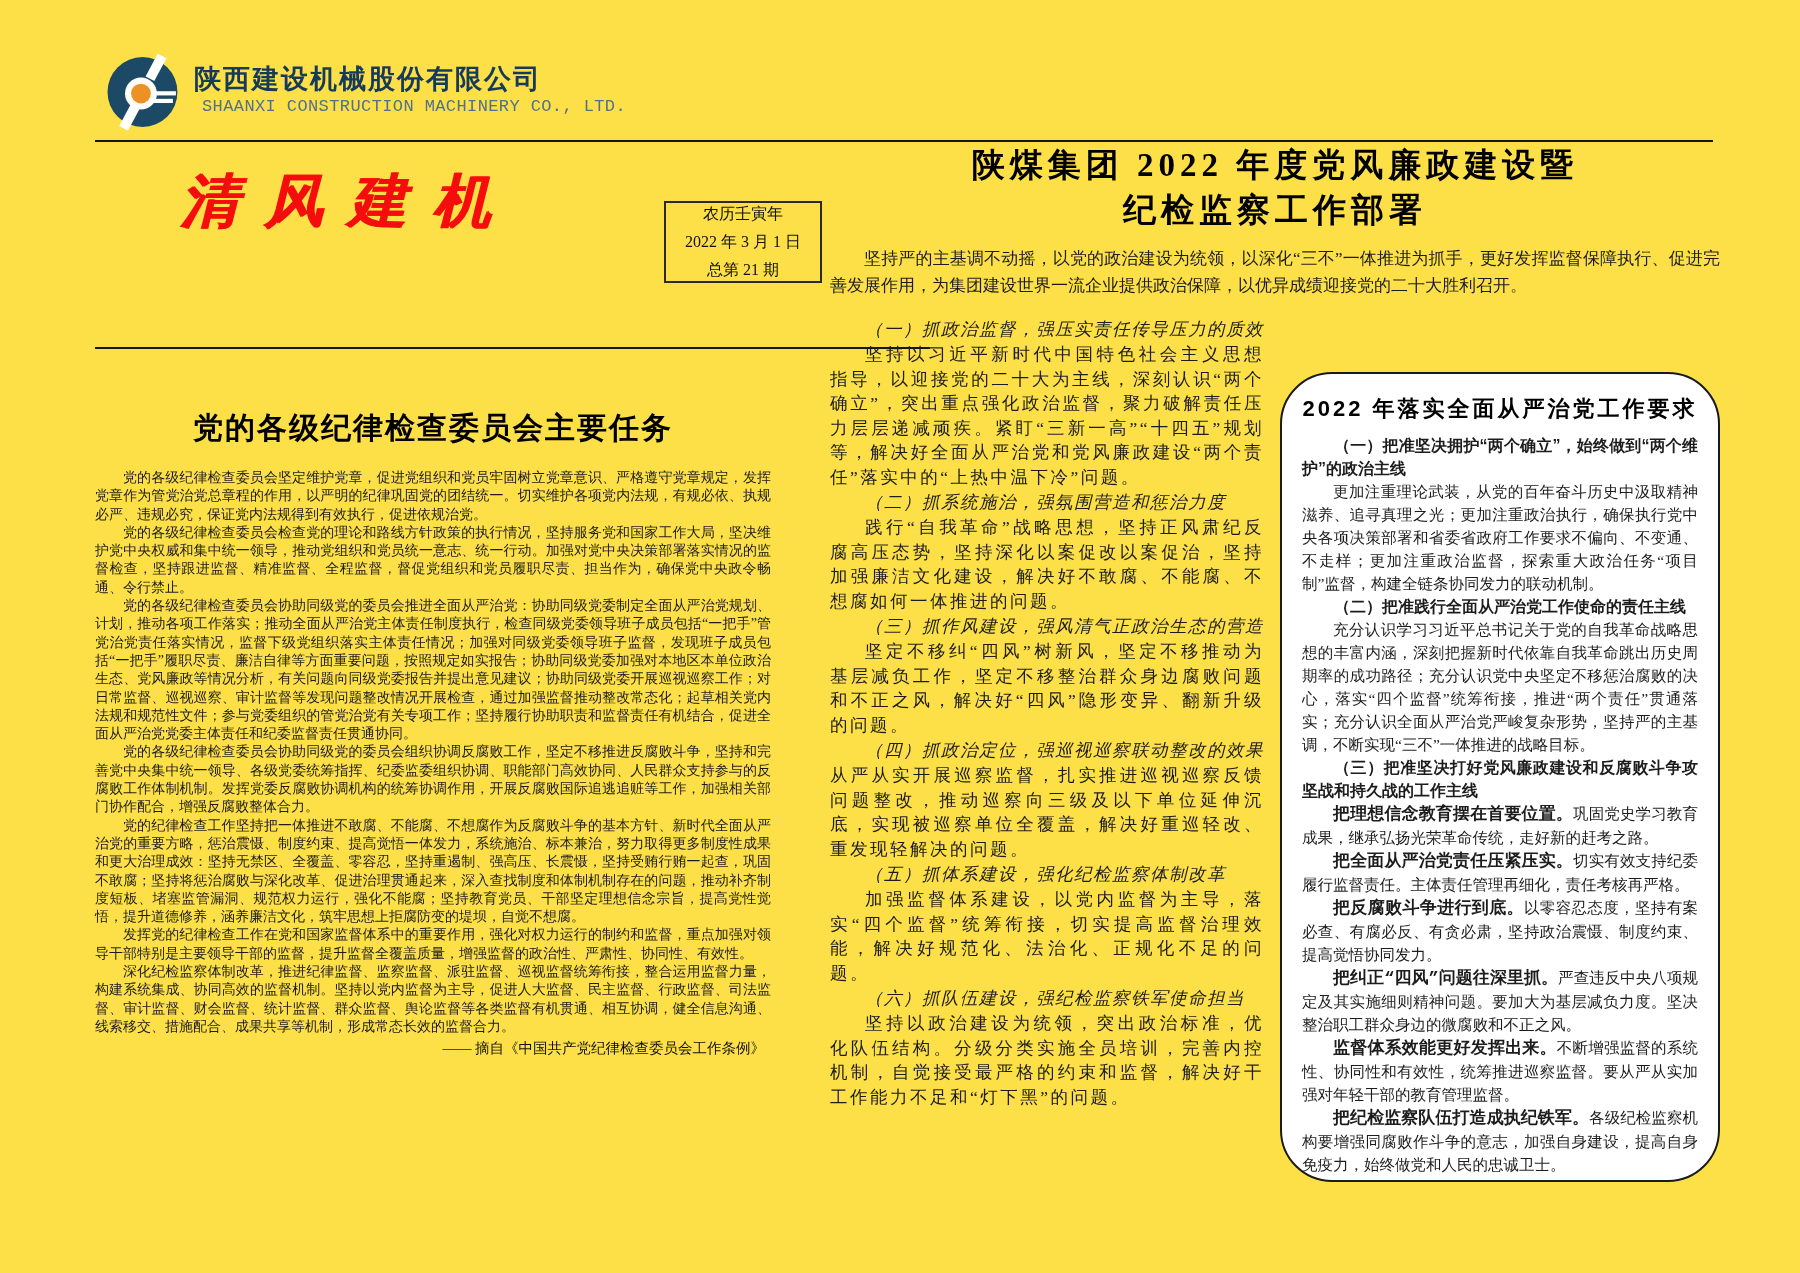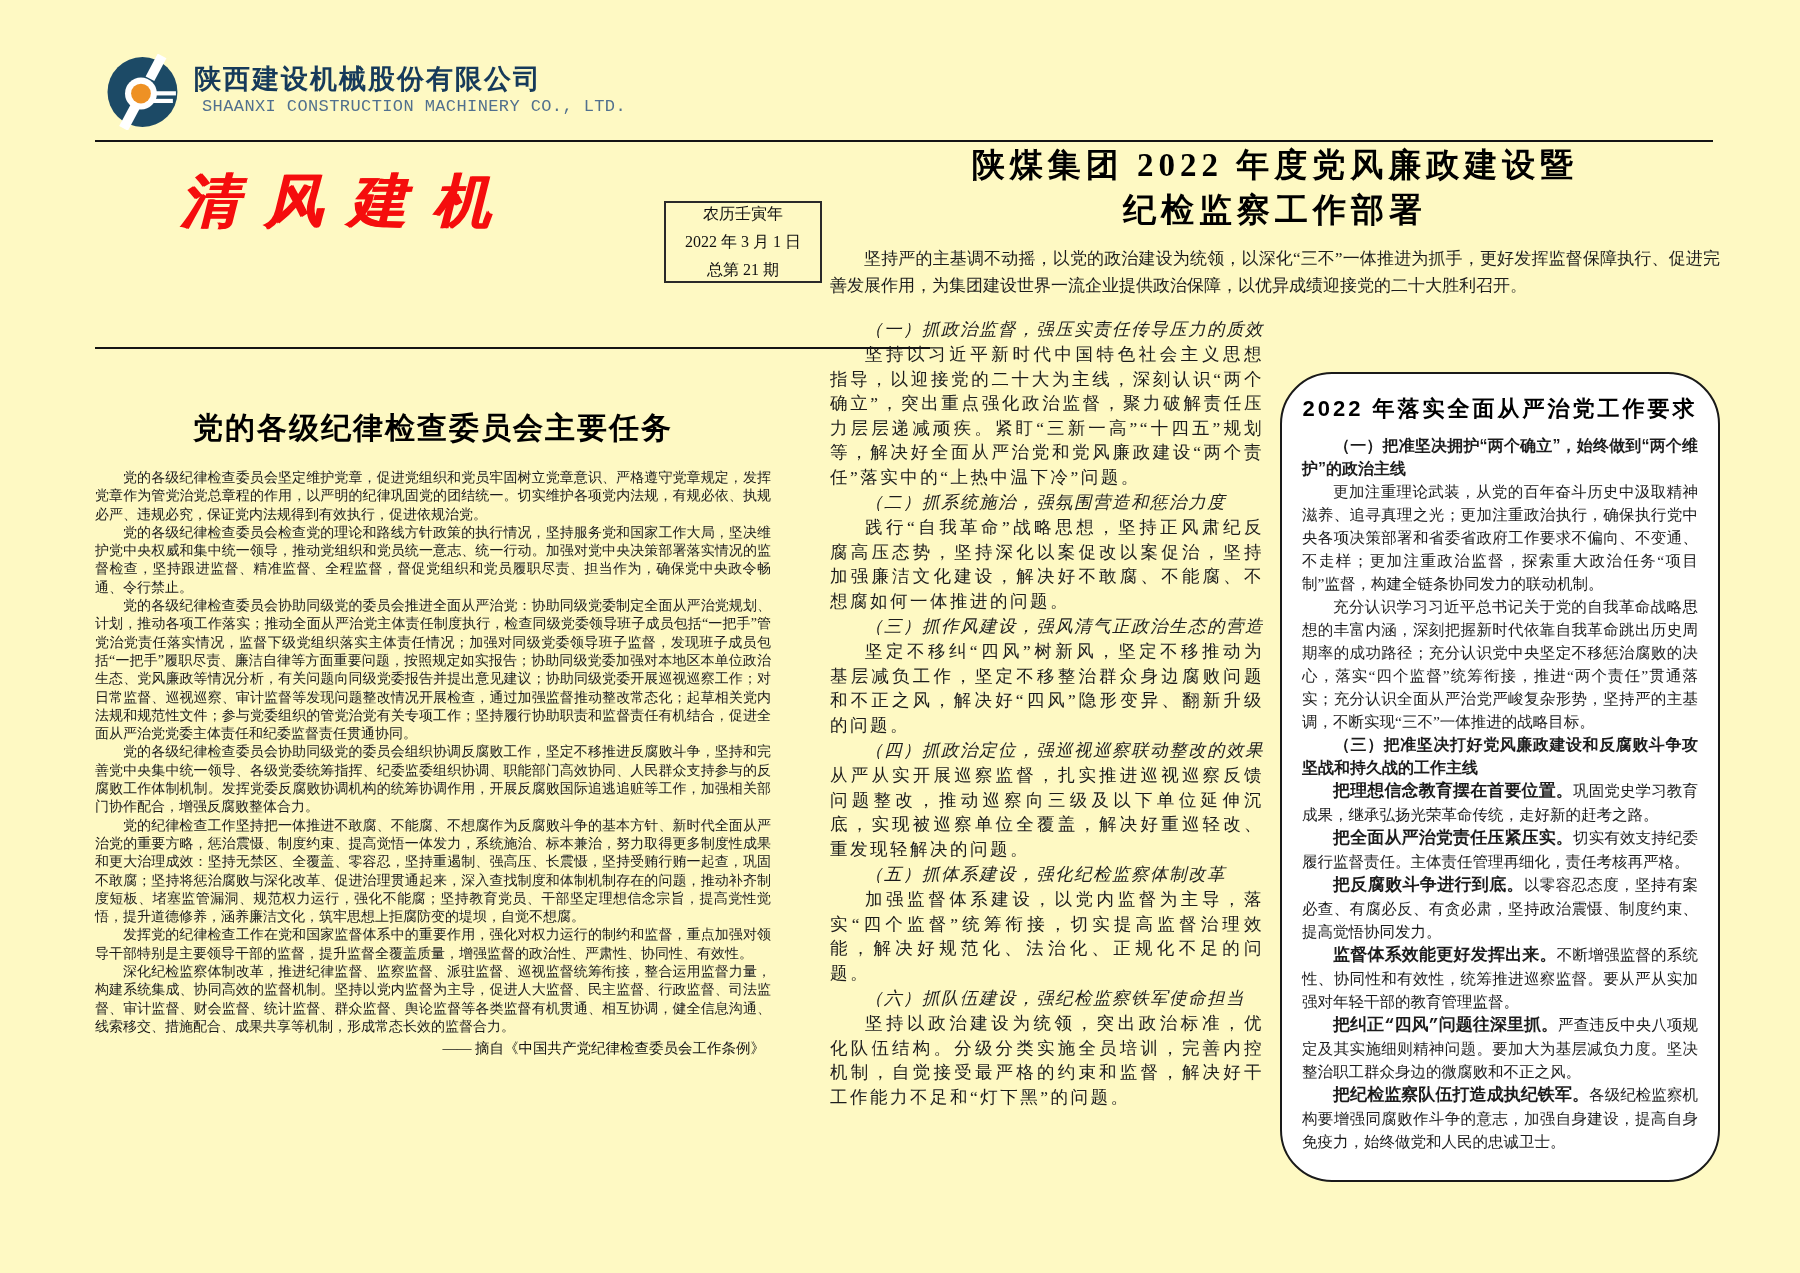--- a/index.html
+++ b/index.html
@@ -1,17 +1,17 @@
 <!DOCTYPE html>
 <html><head>
 <meta charset="utf-8">
 <style>
   html,body { margin:0; padding:0; background:#ffffff; }
   .page {
-    position:relative; width:1800px; height:1273px; background:#fef9c3;
+    position:relative; width:1800px; height:1273px; background:#fde047;
     font-family:"Liberation Serif","DejaVu Serif",serif; color:#1c1c1c; overflow:hidden;
   }
 
   
   .logo-wrap { position:absolute; left:106px; top:54px; display:flex; align-items:flex-start; }
   .logo-icon { width:76px; height:76px; flex:0 0 auto; }
   .company-block { margin-left:12px; padding-top:10px; }
   .company-cn {
     font-family:"Liberation Sans","DejaVu Sans",sans-serif;
     font-size:27px; font-weight:bold; color:#163a5a; letter-spacing:2px; line-height:30px;
@@ -142,28 +142,29 @@
       <div>纪检监察工作部署</div>
     </div>
     <p class="right-intro">坚持严的主基调不动摇，以党的政治建设为统领，以深化“三不”一体推进为抓手，更好发挥监督保障执行、促进完善发展作用，为集团建设世界一流企业提供政治保障，以优异成绩迎接党的二十大胜利召开。</p>
 
     <div class="req-box">
       <div class="box-title">2022 年落实全面从严治党工作要求</div>
 
       <p class="box-heading">（一）把准坚决拥护“两个确立”，始终做到“两个维护”的政治主线</p>
       <p class="box-body">更加注重理论武装，从党的百年奋斗历史中汲取精神滋养、追寻真理之光；更加注重政治执行，确保执行党中央各项决策部署和省委省政府工作要求不偏向、不变通、不走样；更加注重政治监督，探索重大政治任务“项目制”监督，构建全链条协同发力的联动机制。</p>
 
+      <p class="box-heading">（二）把准践行全面从严治党工作使命的责任主线</p>
       <p class="box-body">充分认识学习习近平总书记关于党的自我革命战略思想的丰富内涵，深刻把握新时代依靠自我革命跳出历史周期率的成功路径；充分认识党中央坚定不移惩治腐败的决心，落实“四个监督”统筹衔接，推进“两个责任”贯通落实；充分认识全面从严治党严峻复杂形势，坚持严的主基调，不断实现“三不”一体推进的战略目标。</p>
 
       <p class="box-heading">（三）把准坚决打好党风廉政建设和反腐败斗争攻坚战和持久战的工作主线</p>
       <p class="box-item"><b>把理想信念教育摆在首要位置。</b><span>巩固党史学习教育成果，继承弘扬光荣革命传统，走好新的赶考之路。</span></p>
       <p class="box-item"><b>把全面从严治党责任压紧压实。</b><span>切实有效支持纪委履行监督责任。主体责任管理再细化，责任考核再严格。</span></p>
       <p class="box-item"><b>把反腐败斗争进行到底。</b><span>以零容忍态度，坚持有案必查、有腐必反、有贪必肃，坚持政治震慑、制度约束、提高觉悟协同发力。</span></p>
+      <p class="box-item"><b>把纠正“四风”问题往深里抓。</b><span>严查违反中央八项规定及其实施细则精神问题。要加大为基层减负力度。坚决整治职工群众身边的微腐败和不正之风。</span></p>
       <p class="box-item"><b>监督体系效能更好发挥出来。</b><span>不断增强监督的系统性、协同性和有效性，统筹推进巡察监督。要从严从实加强对年轻干部的教育管理监督。</span></p>
-      <p class="box-item"><b>把纠正“四风”问题往深里抓。</b><span>严查违反中央八项规定及其实施细则精神问题。要加大为基层减负力度。坚决整治职工群众身边的微腐败和不正之风。</span></p>
       <p class="box-item"><b>把纪检监察队伍打造成执纪铁军。</b><span>各级纪检监察机构要增强同腐败作斗争的意志，加强自身建设，提高自身免疫力，始终做党和人民的忠诚卫士。</span></p>
     </div>
 
     <p class="rsec-heading">（一）抓政治监督，强压实责任传导压力的质效</p>
     <p class="rsec-body">坚持以习近平新时代中国特色社会主义思想指导，以迎接党的二十大为主线，深刻认识“两个确立”，突出重点强化政治监督，聚力破解责任压力层层递减顽疾。紧盯“三新一高”“十四五”规划等，解决好全面从严治党和党风廉政建设“两个责任”落实中的“上热中温下冷”问题。</p>
 
     <p class="rsec-heading">（二）抓系统施治，强氛围营造和惩治力度</p>
     <p class="rsec-body">践行“自我革命”战略思想，坚持正风肃纪反腐高压态势，坚持深化以案促改以案促治，坚持加强廉洁文化建设，解决好不敢腐、不能腐、不想腐如何一体推进的问题。</p>
 
     <p class="rsec-heading">（三）抓作风建设，强风清气正政治生态的营造</p>

